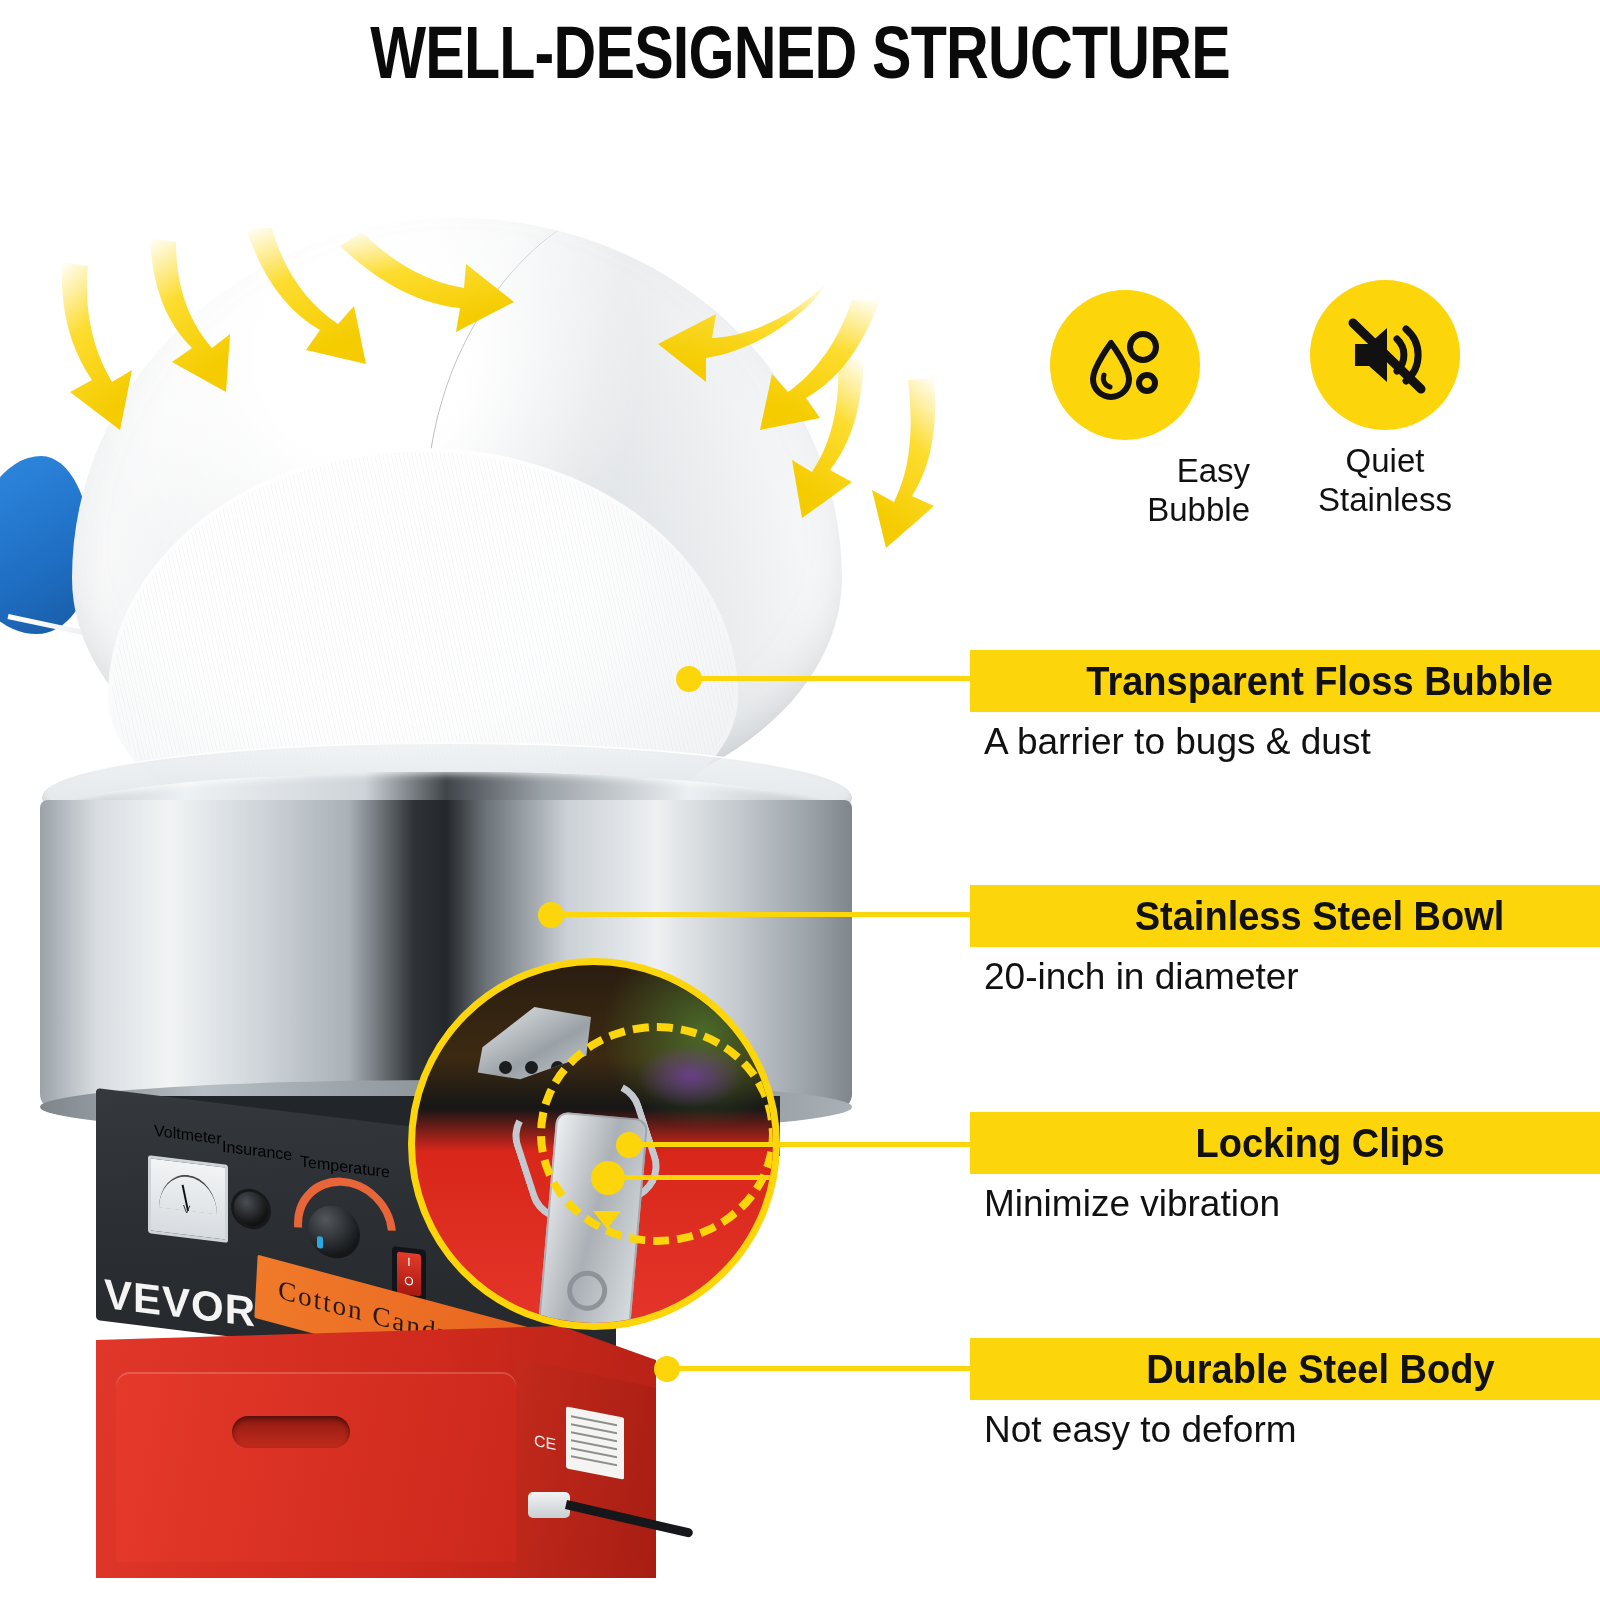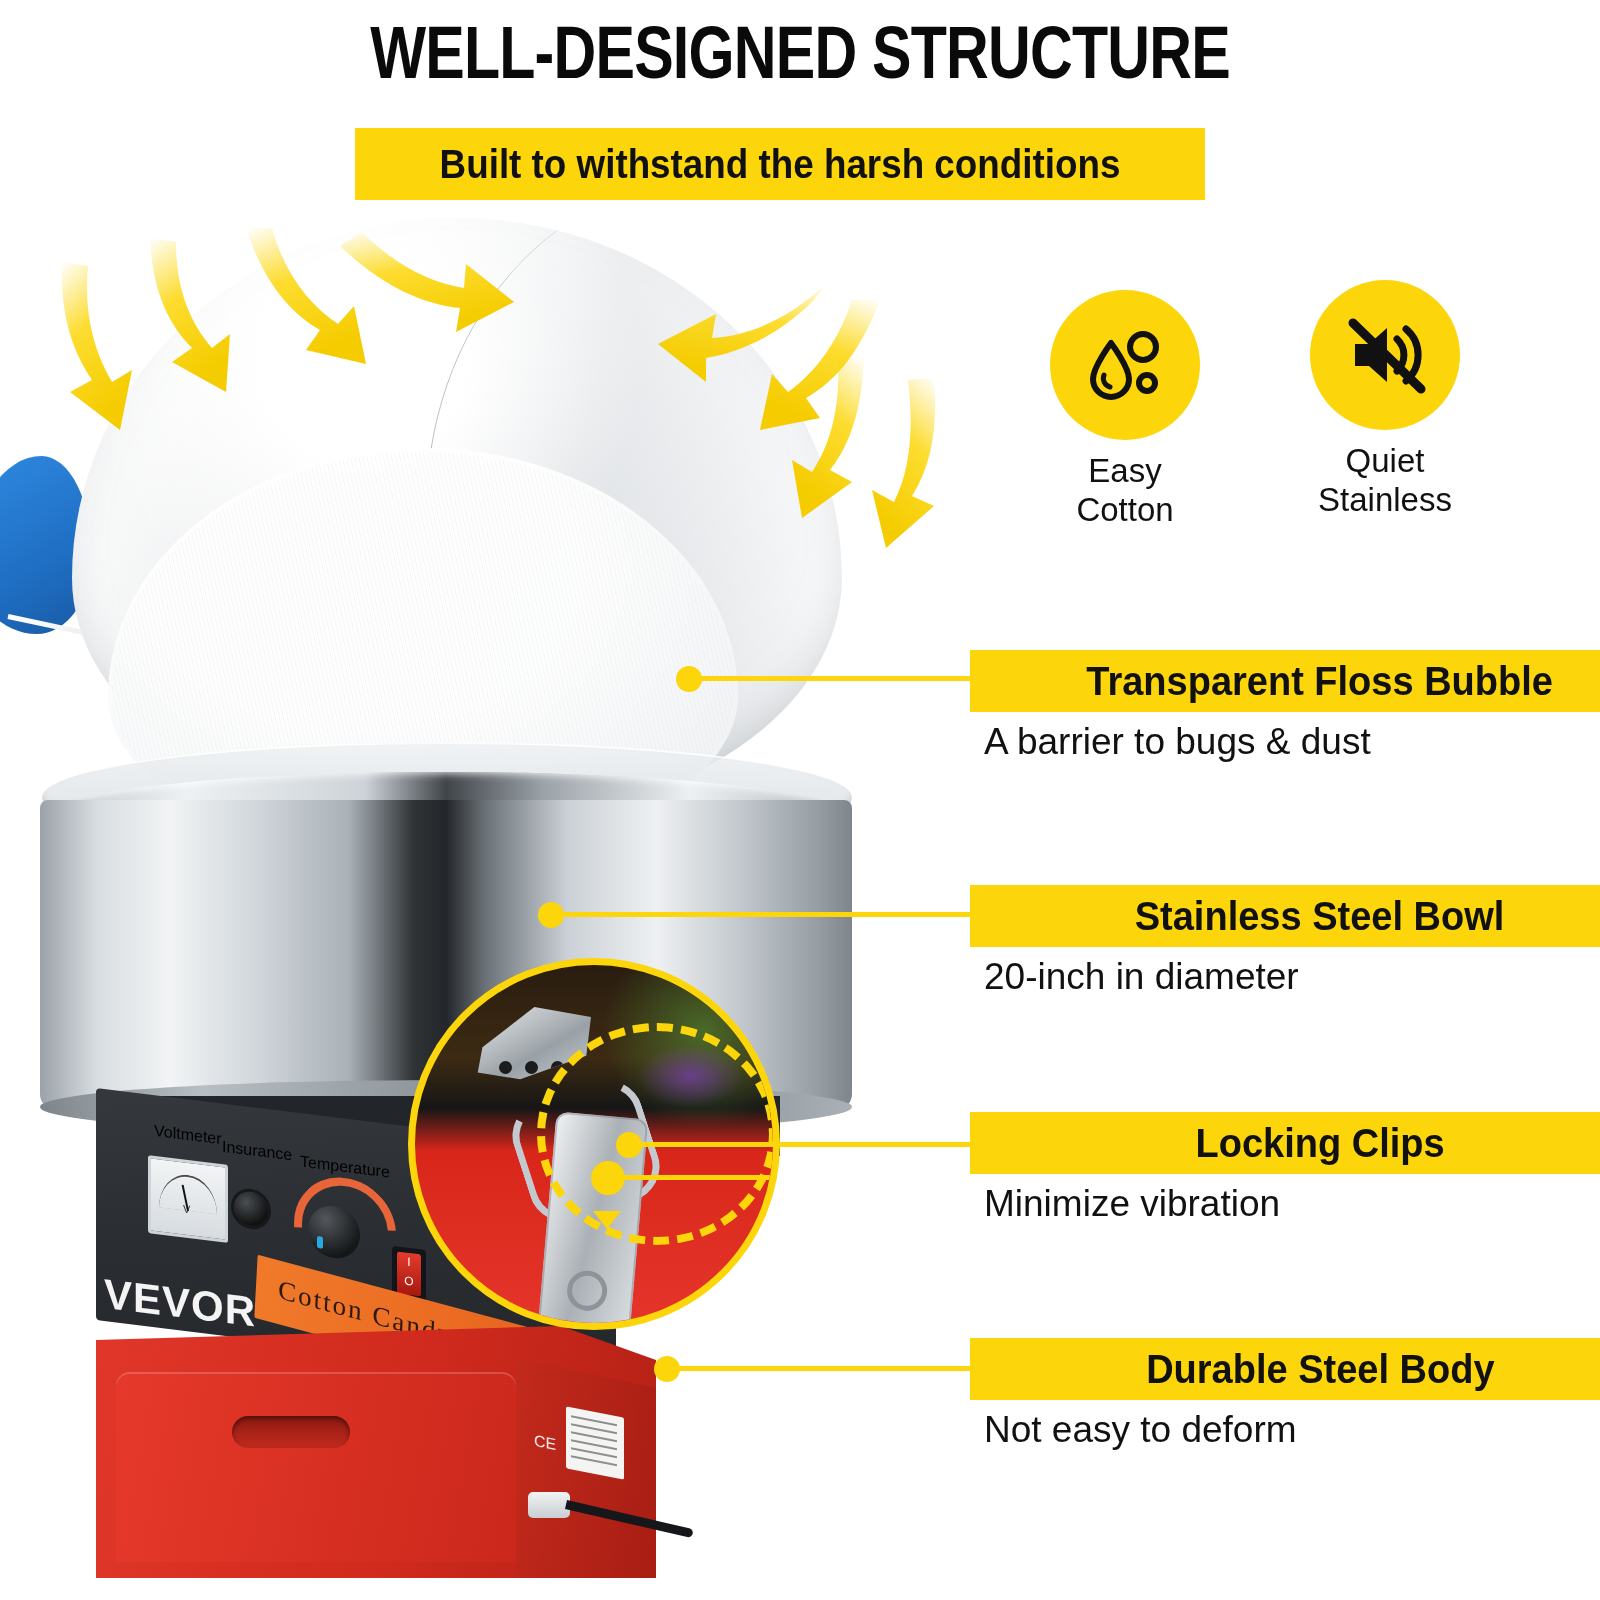--- a/index.html
+++ b/index.html
@@ -14,21 +14,21 @@
   .subbar{position:absolute;left:355px;top:128px;width:850px;height:72px;
           background:#FCD60A;display:flex;align-items:center;justify-content:center;}
   .subbar span{font-size:40px;font-weight:700;color:#111;
                transform:scaleX(.92);transform-origin:center;white-space:nowrap;}
 
   
   .badge{position:absolute;width:250px;text-align:center;}
   .badge .disc{width:150px;height:150px;border-radius:50%;background:#FCD60A;
                margin:0 auto;display:flex;align-items:center;justify-content:center;}
   .badge .cap{margin-top:12px;font-size:33px;line-height:1.18;color:#111;font-weight:400;}
-  #badge-clean{left:1000px;top:290px;}
+  #badge-clean{left:1000px;top:290px;text-align:right;}
   #badge-quiet{left:1260px;top:280px;}
 
   
   .callout{position:absolute;width:700px;}
   .callout .band{background:#FCD60A;height:62px;display:flex;align-items:center;
                  justify-content:center;padding:0 18px;box-sizing:border-box;}
   .callout .band b{font-size:40px;font-weight:700;color:#111;
                    transform:scaleX(.95);transform-origin:center;white-space:nowrap;}
   .callout .sub{margin-top:9px;padding-left:14px;font-size:37px;color:#111;white-space:nowrap;}
   #co-1{left:970px;top:650px;}
@@ -173,36 +173,33 @@
   .insetline{position:absolute;left:206px;top:210px;width:170px;height:5px;background:#FCD60A;}
   .inarrow{position:absolute;left:178px;top:246px;width:0;height:0;
         border-left:14px solid transparent;border-right:14px solid transparent;border-top:18px solid #FCD60A;}
 </style>
 </head>
 <body>
 
 <div class="stage">
 
   <div class="title">WELL-DESIGNED STRUCTURE</div>
-  <div class="subbar">
-    <span>Built to withstand the harsh conditions</span>
-  </div>
 
   <div class="badge" id="badge-clean">
     <div class="disc">
       <svg width="96" height="96" viewBox="0 0 96 96">
         <path d="M34 26 C34 26 16 50 16 62 a18 18 0 0 0 36 0 C52 50 34 26 34 26 Z" fill="none" stroke="#111" stroke-width="6" stroke-linejoin="round"></path>
         <path d="M27 58 a9 9 0 0 0 6 12" fill="none" stroke="#111" stroke-width="5" stroke-linecap="round"></path>
         <circle cx="66" cy="30" r="13" fill="none" stroke="#111" stroke-width="6"></circle>
         <circle cx="70" cy="66" r="8" fill="none" stroke="#111" stroke-width="6"></circle>
       </svg>
     </div>
     <div class="cap">
       <div>Easy</div>
-      <div>Cotton</div>
+      <div>Bubble</div>
     </div>
   </div>
 
   <div class="badge" id="badge-quiet">
     <div class="disc">
       <svg width="96" height="96" viewBox="0 0 96 96">
         <path d="M18 37 h14 L50 21 v54 L32 59 H18 Z" fill="#111"></path>
         <path d="M60 32 a22 22 0 0 1 0 32" fill="none" stroke="#111" stroke-width="7" stroke-linecap="round"></path>
         <path d="M69 22 a34 34 0 0 1 0 52" fill="none" stroke="#111" stroke-width="7" stroke-linecap="round"></path>
         <line x1="16" y1="16" x2="84" y2="82" stroke="#111" stroke-width="9" stroke-linecap="round"></line>

